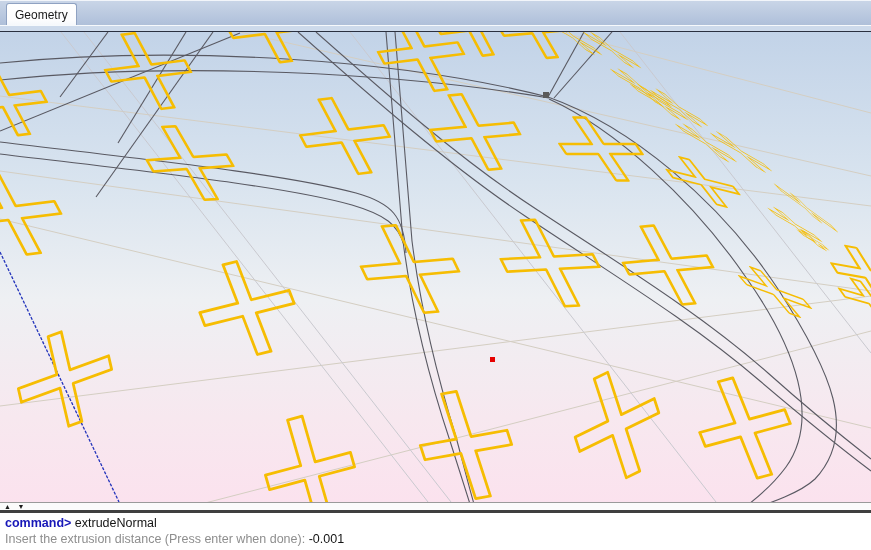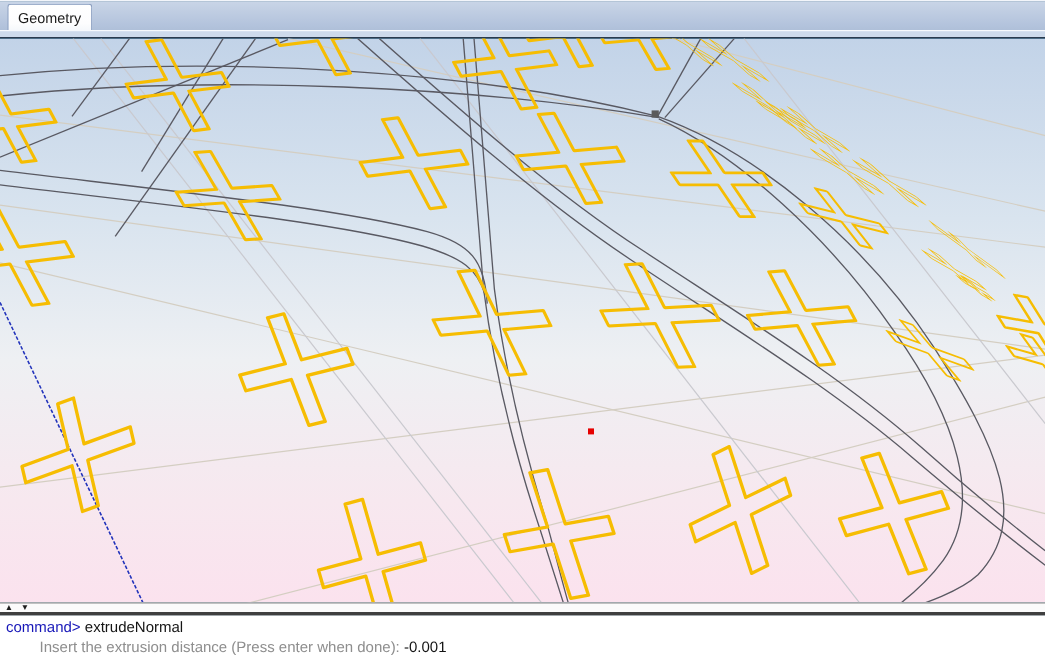--- a/index.html
+++ b/index.html
@@ -1,18 +1,18 @@
 <!DOCTYPE html>
 <html><head>
 <meta charset="utf-8">
 <style>
   html,body{margin:0;padding:0;background:#fff;}
   #app{
     position:relative;width:871px;height:550px;overflow:hidden;
-    font-family:"Liberation Sans",sans-serif;background:#0c4a6e;
+    font-family:"Liberation Sans",sans-serif;background:#404040;
   }
   
   #tabbar{
     position:absolute;left:0;top:0;width:871px;height:25px;
     background:linear-gradient(180deg,#c9d5e7 0%,#b3c3dc 80%,#aebfd8 100%);
     border-top:1px solid #f2f5fa;
   }
   #tab-geometry{
     position:absolute;left:6px;top:2px;height:23px;min-width:62px;
     background:linear-gradient(180deg,#ffffff 0%,#fdfdfe 70%,#f4f7fb 100%);
@@ -44,23 +44,23 @@
     display:inline-block;font-size:7px;line-height:7px;color:#1c1c1c;
     margin:0 1px;vertical-align:top;padding-top:0px;
   }
   #splitter .arrows{position:absolute;left:3px;top:0px;}
   
   #console{
     position:absolute;left:0;top:513px;width:871px;height:37px;
     background:#ffffff;font-size:12.5px;line-height:16px;
     padding:2px 0 0 5px;box-sizing:border-box;white-space:nowrap;
   }
-  .prompt{color:#1717b8;font-weight:normal;margin-top:31px;}
+  .prompt{color:#1717b8;font-weight:bold;margin-top:31px;}
   .cmd-text{color:#141414;}
-  .status-text{color:#8e8e8e;margin-left:28px;}
+  .status-text{color:#8e8e8e;}
   .status-value{color:#141414;font-weight:normal;}
 </style>
 </head>
 <body>
 
 <div id="app">
 
   <div id="tabbar">
     <div id="tab-geometry">
       <span>Geometry</span>

